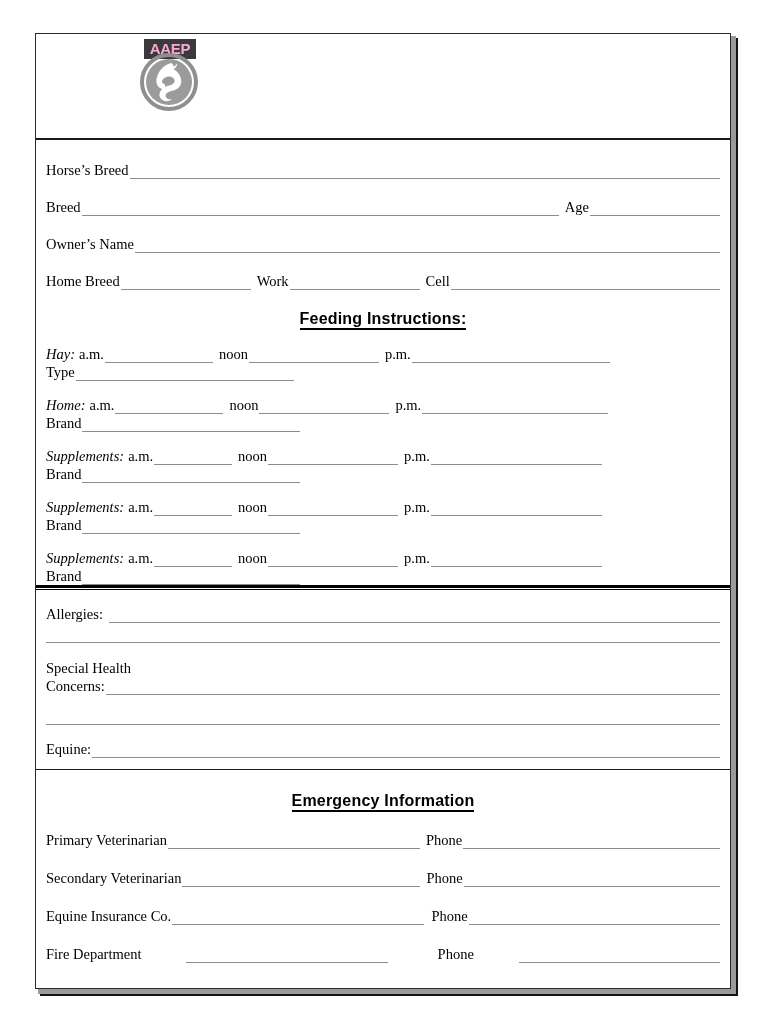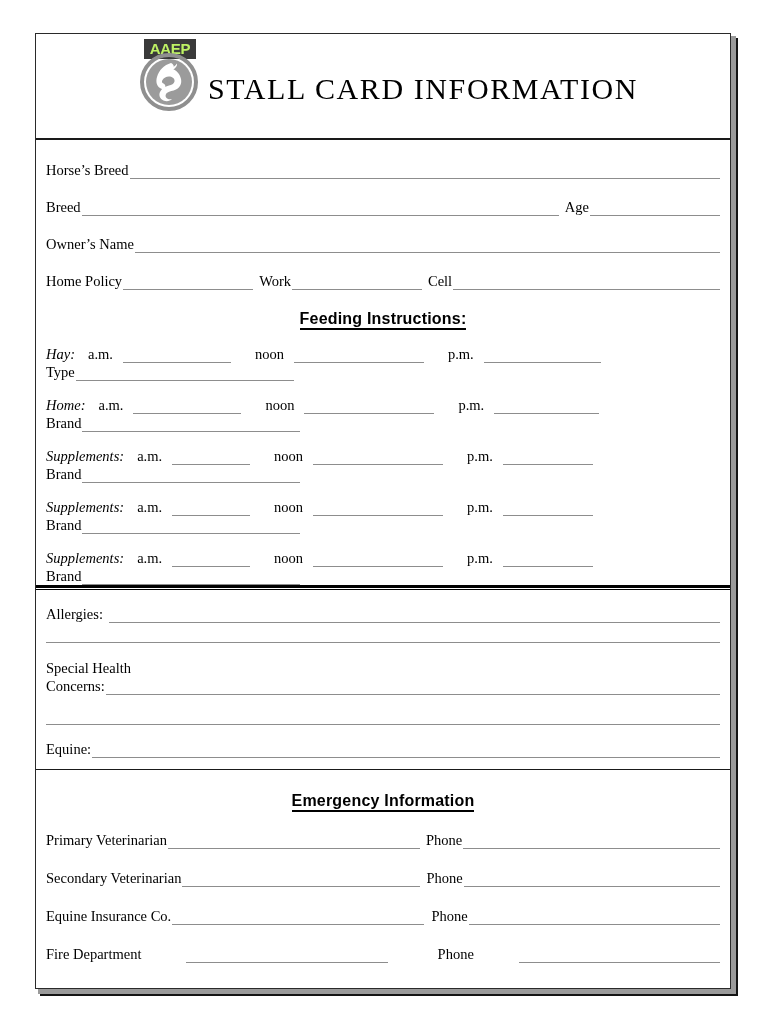--- a/index.html
+++ b/index.html
@@ -65,21 +65,21 @@
     width: 62px;
     height: 96px;
   }
   .logo-badge {
     position: absolute;
     left: 6px;
     top: 0;
     width: 52px;
     height: 20px;
     background: #3a3a3a;
-    color: #bef264;
+    color: #f9a8d4;
     font-family: "Liberation Sans", sans-serif;
     font-weight: bold;
     font-size: 15px;
     letter-spacing: -0.3px;
     text-align: center;
     line-height: 20px;
   }
   .logo-circle {
     position: absolute;
     left: 2px;
@@ -157,21 +157,21 @@
   .thin-div {
     border-top: 1.5px solid #1a1a1a;
     margin: 0 -10px;
   }
 
   .top-fields { padding-top: 22px; }
   .top-fields .row { margin-bottom: 20px; }
 
   .feed-head { margin-top: 14px; margin-bottom: 18px; }
   .feed-item { margin-bottom: 16px; }
-  .feed-item .row { margin-bottom: 1px; gap: 9px; }
+  .feed-item .row { margin-bottom: 1px; }
 
   .notes { padding-top: 16px; }
   .notes .row { margin-bottom: 6px; }
   .notes .blank-line { margin-bottom: 16px; }
 
   .emerg-head { margin-top: 22px; margin-bottom: 22px; }
   .emerg .row { margin-bottom: 21px; }
 </style>
 </head>
 <body>
@@ -193,21 +193,20 @@
                    C 22 30, 21.5 28.5, 22.5 27 C 24 24.5, 27 23, 30 23.5
                    C 33 24, 35 26, 34.5 28.5 C 34 31, 31.5 32, 29 32.5
                    C 25 33.5, 21.5 35.5, 20 39 C 18.5 42.5, 20 46, 23.5 47.5
                    C 26.5 48.8, 30 48.2, 32 46 C 30 46.6, 27.8 46.4, 26.5 45
                    C 25 43.4, 25.4 41, 27.2 39.8 C 29.5 38.2, 33 38, 36 36.5
                    C 40 34.5, 42 30.5, 41 26 C 40 21, 36.5 17.5, 33 16
                    C 34.5 14, 34 11.5, 31 10 Z" fill="#ffffff"></path>
           <path d="M33.5 16.5 C 36 14.5, 37.5 12.5, 37 10.5 C 35.5 12.5, 34 14, 32 14.8 Z" fill="#ffffff"></path>
         </svg>
       </div>
-      <div class="doc-title">STALL CARD INFORMATION</div>
     </div>
 
     <div class="section top-fields">
 
       <div class="row">
         <span class="lbl">Horse’s Breed</span>
         <span class="fill"></span>
       </div>
 
       <div class="row">
@@ -216,21 +215,21 @@
         <span class="lbl" style="padding-left:6px;">Age</span>
         <span class="fill fixed-lg"></span>
       </div>
 
       <div class="row">
         <span class="lbl">Owner’s Name</span>
         <span class="fill"></span>
       </div>
 
       <div class="row">
-        <span class="lbl">Home Policy</span>
+        <span class="lbl">Home Breed</span>
         <span class="fill fixed-lg"></span>
         <span class="lbl" style="padding-left:6px;">Work</span>
         <span class="fill fixed-lg"></span>
         <span class="lbl" style="padding-left:6px;text-align:center;">Cell</span>
         <span class="fill"></span>
       </div>
 
     </div>
 
     <div class="section">

